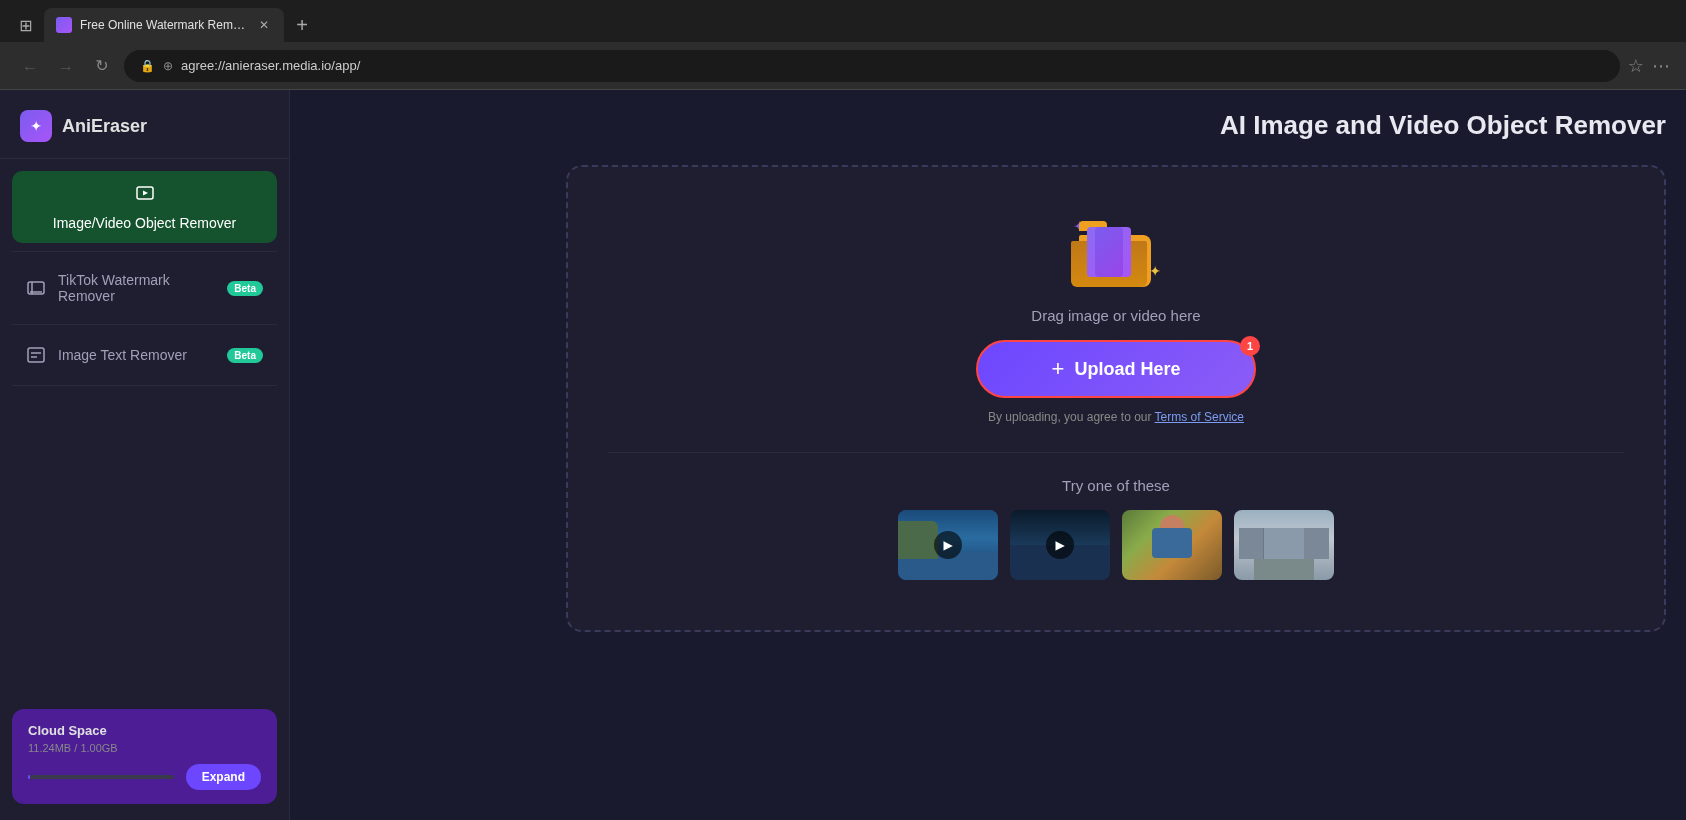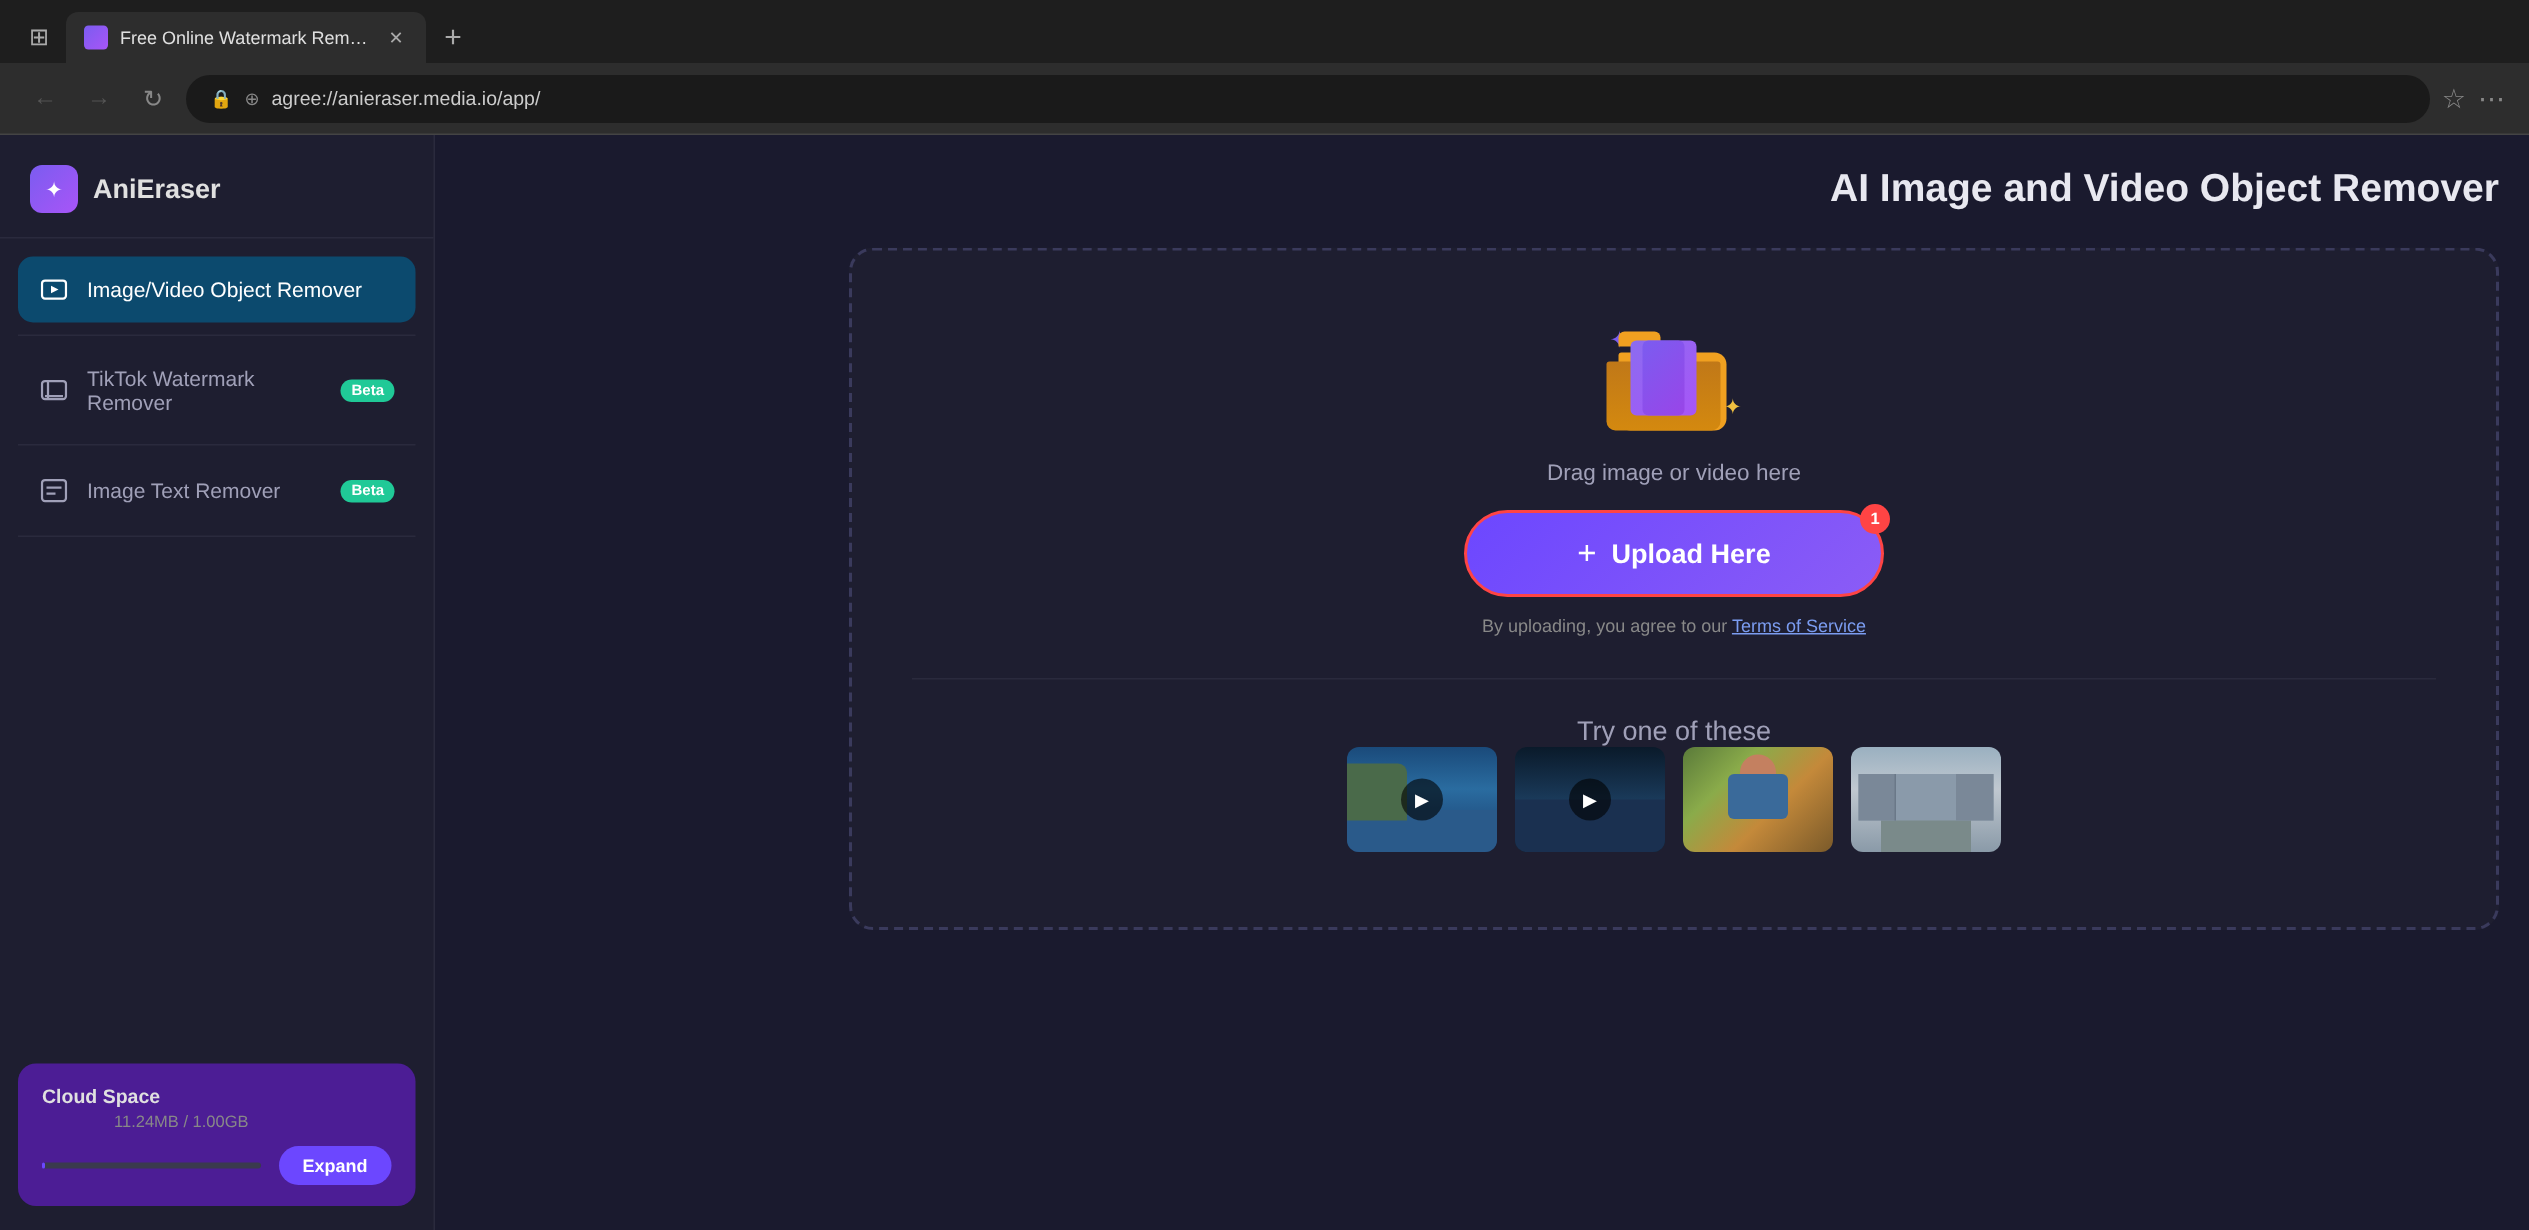--- a/index.html
+++ b/index.html
@@ -128,22 +128,23 @@
       padding: 12px 14px;
       border-radius: 10px;
       cursor: pointer;
       color: #a0a0b8;
       font-size: 14px;
       font-weight: 500;
       margin-bottom: 4px;
       transition: background 0.2s;
     }
     .nav-item.active {
-      background: #0c4a6e;
+      background: #14532d;
       color: white;
+      flex-direction: column;
     }
     .nav-item-icon {
       width: 20px; height: 20px;
       display: flex; align-items: center; justify-content: center;
       font-size: 16px;
       flex-shrink: 0;
     }
     .nav-item-label { flex: 1; }
     .badge {
       background: #20c997;
@@ -164,21 +165,20 @@
       border-radius: 12px;
       padding: 14px 16px;
     }
     .cloud-space-title {
       font-size: 13px; font-weight: 600; color: #e0e0e0;
       margin-bottom: 4px;
     }
     .cloud-space-usage {
       font-size: 11px; color: #888;
       margin-bottom: 10px;
-      margin-left: 48px;
     }
     .cloud-space-actions {
       display: flex; align-items: center; justify-content: space-between;
     }
     .progress-bar-bg {
       flex: 1;
       height: 4px;
       background: #3a3a4d;
       border-radius: 2px;
       margin-right: 12px;
@@ -331,21 +331,22 @@
       color: #7b9cf0; text-decoration: underline; cursor: pointer;
     }
 
     .divider-line {
       width: 100%; height: 1px;
       background: #2a2a3d;
       margin-bottom: 24px;
     }
 
     .try-text {
-      font-size: 18px; color: #a0a0b8;
+      font-size: 15px; color: #a0a0b8;
+      margin-bottom: 16px;
     }
 
     .sample-grid {
       display: flex; gap: 12px;
     }
     .sample-thumb {
       width: 100px; height: 70px;
       border-radius: 8px;
       background: #2a2a3d;
       overflow: hidden;

